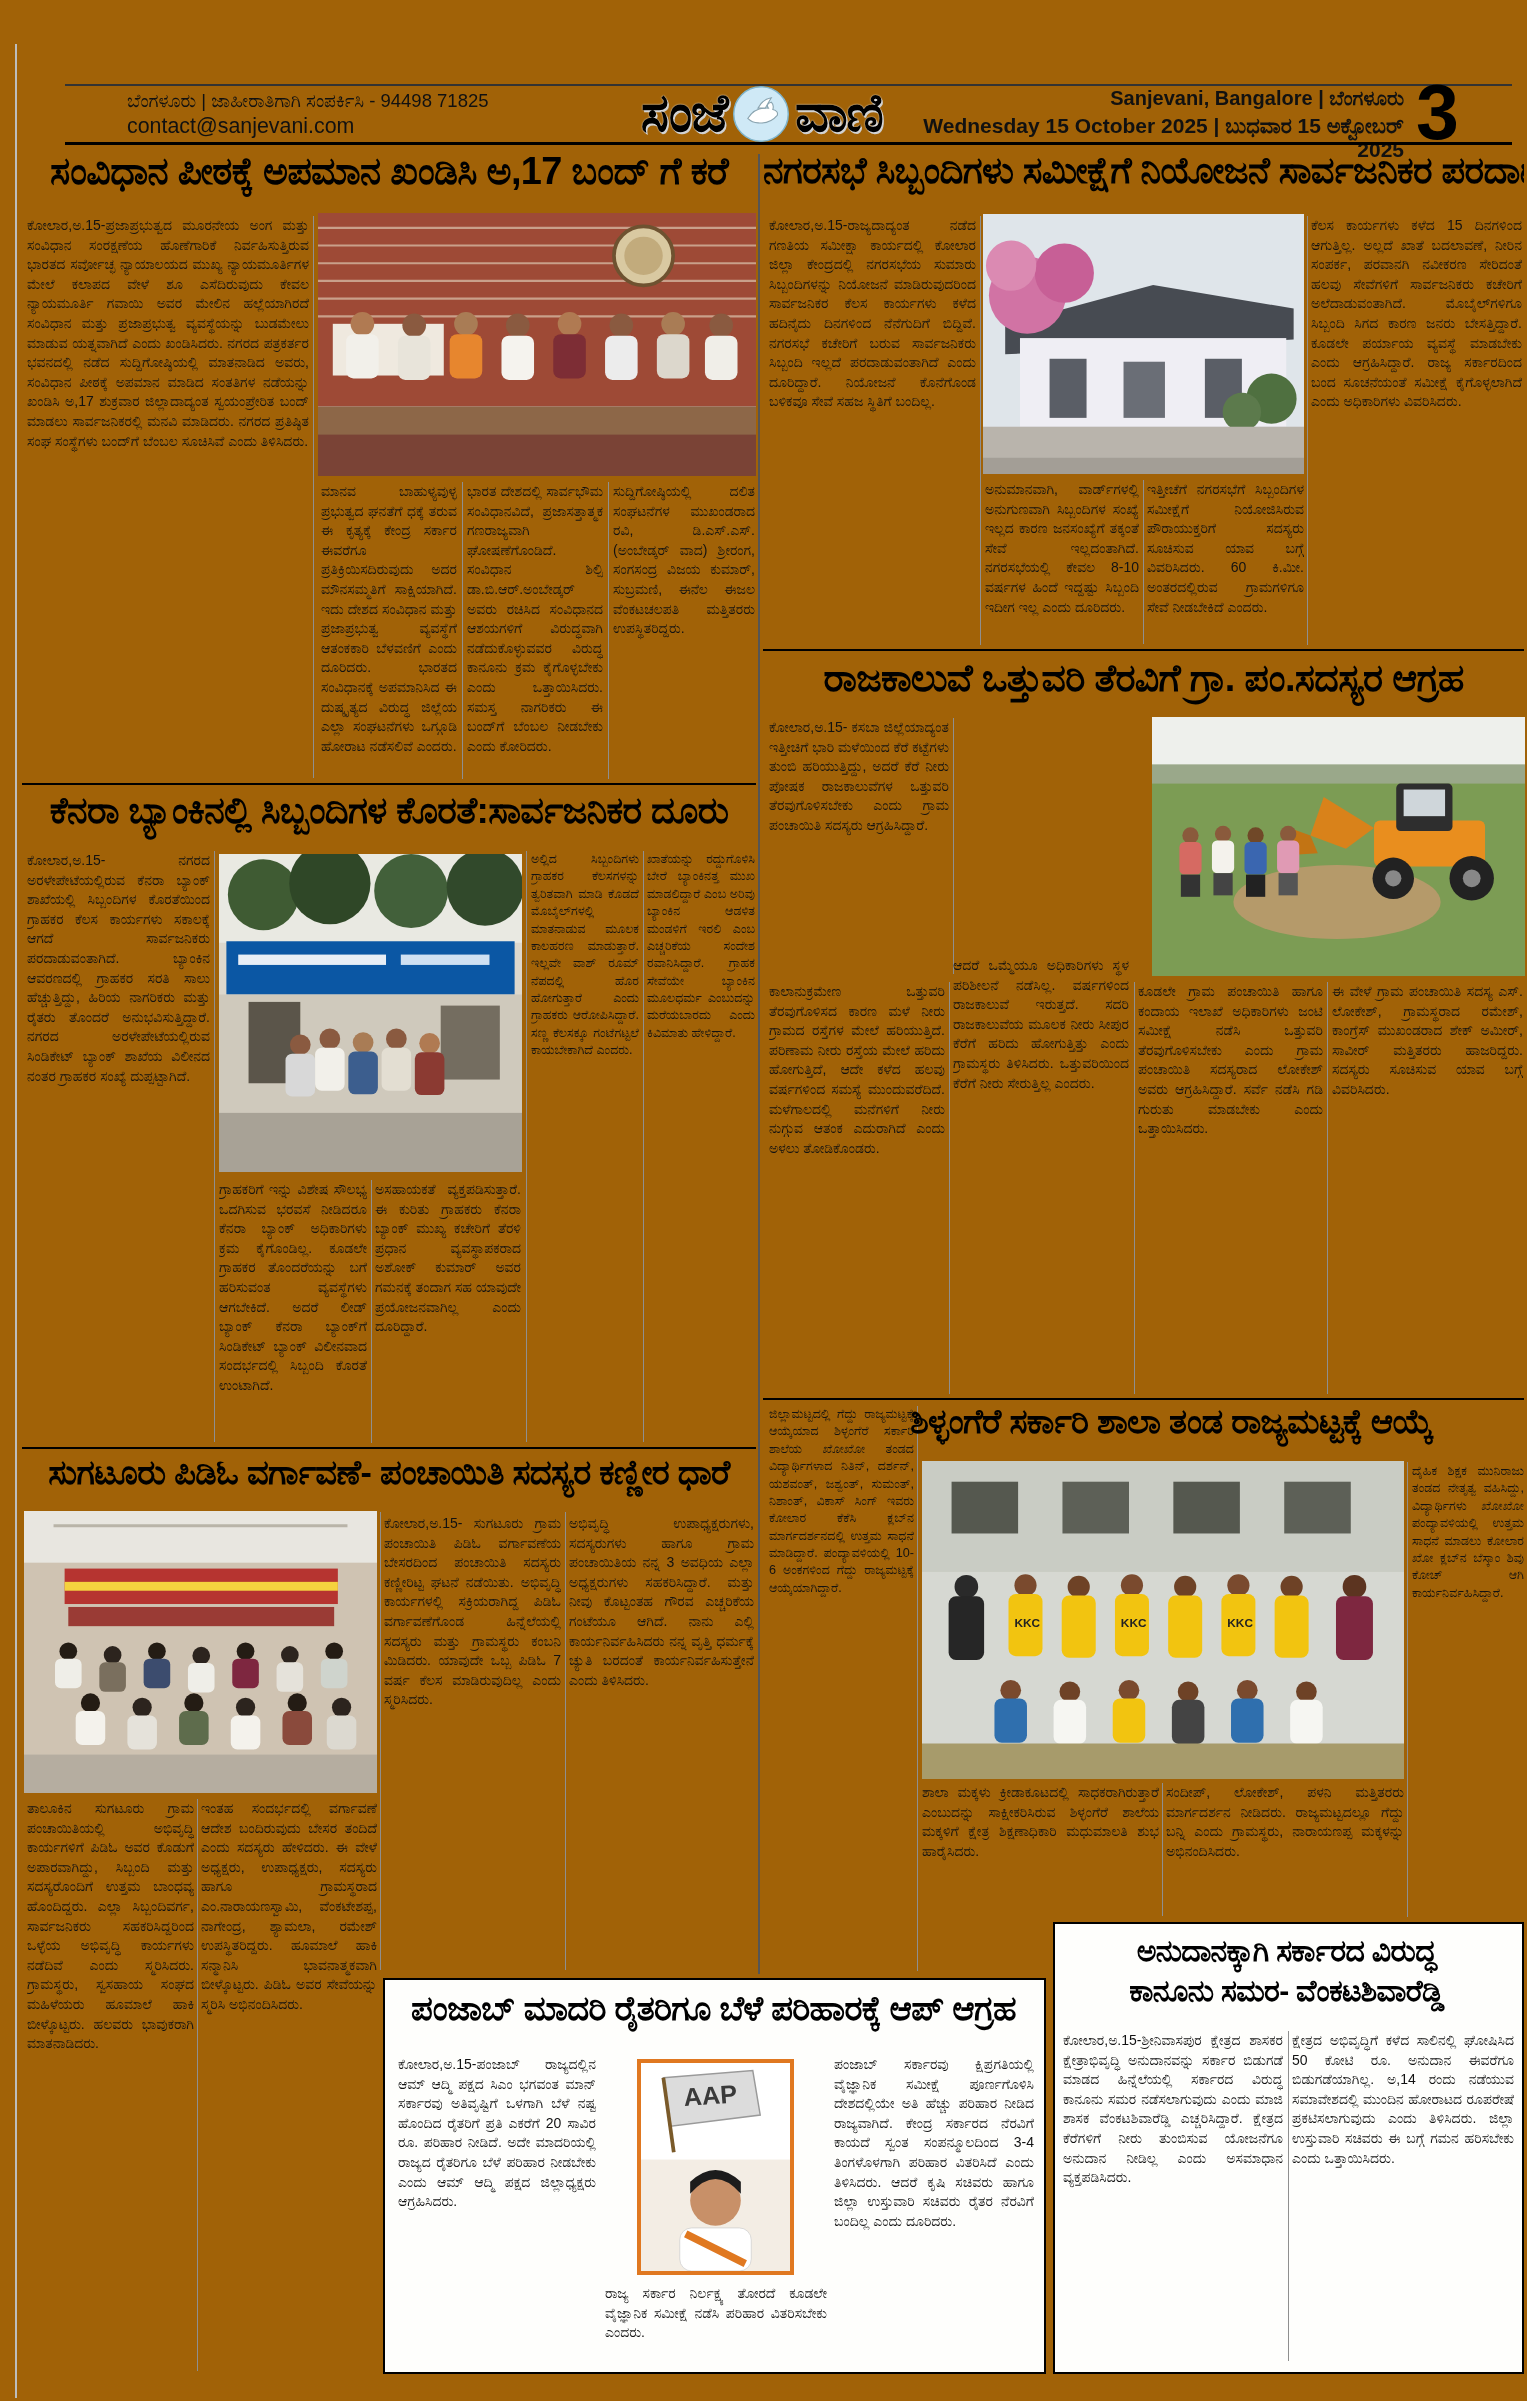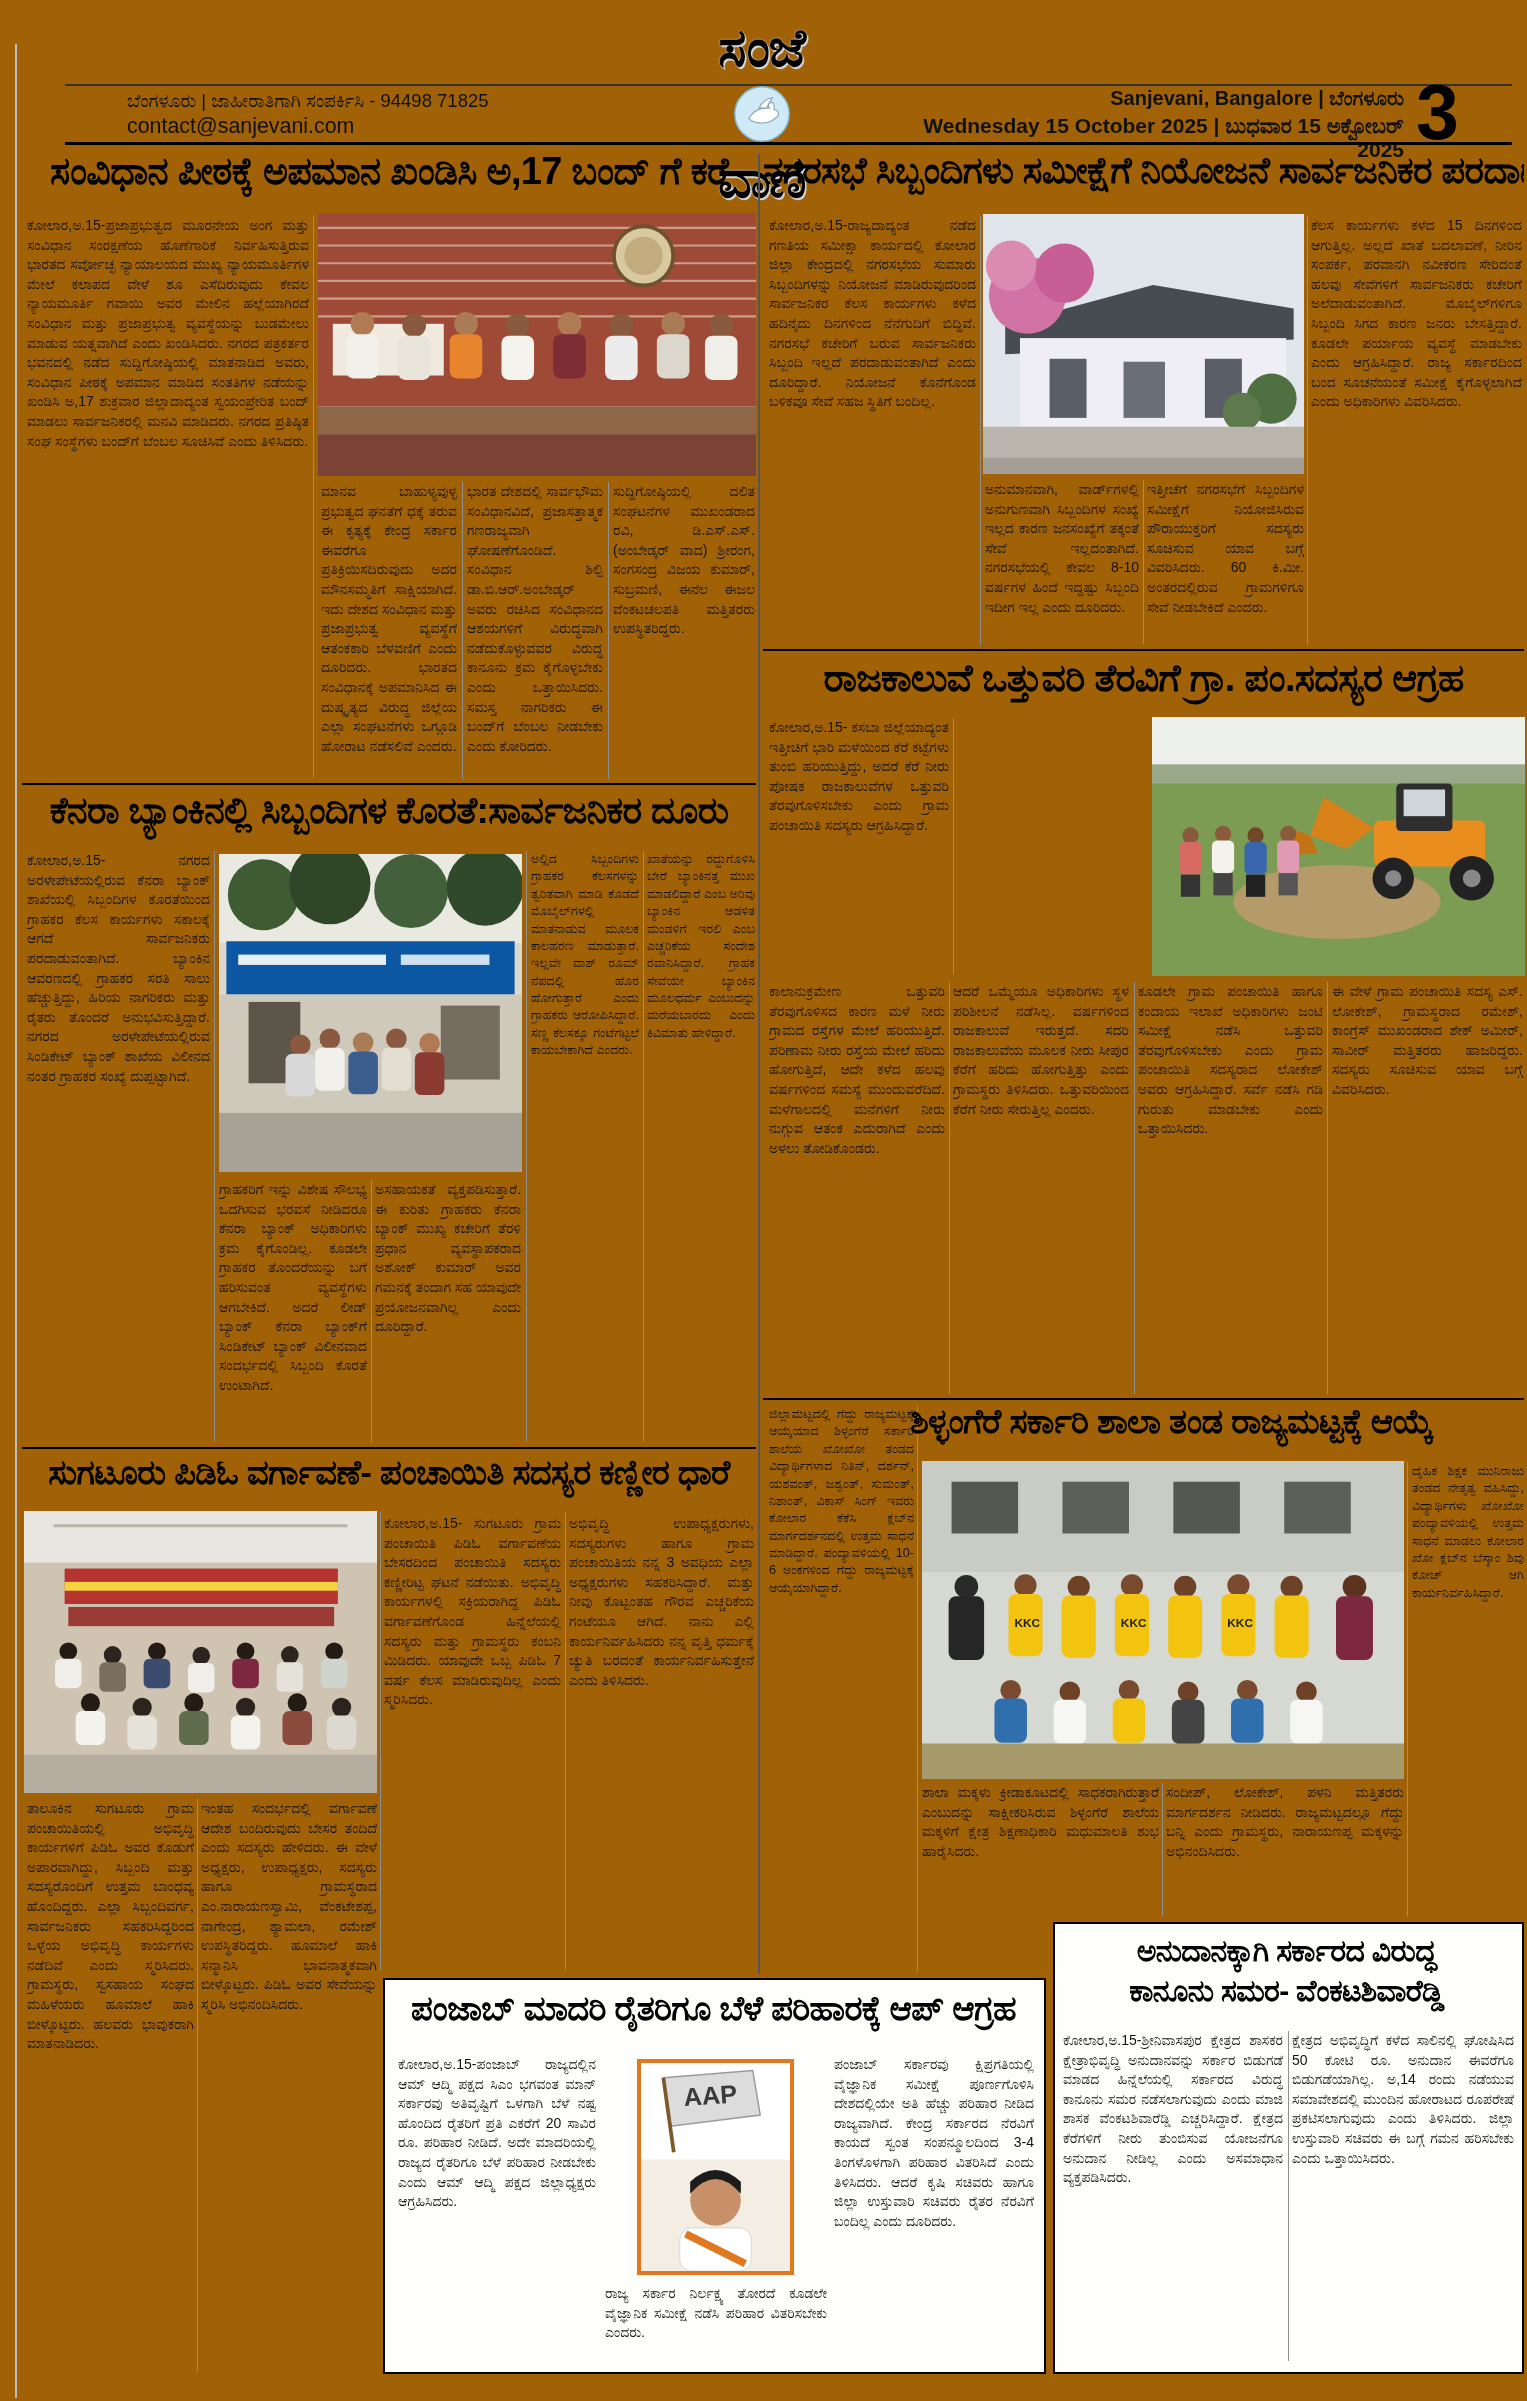--- a/index.html
+++ b/index.html
@@ -29,21 +29,21 @@
 
 <div id="page">
 
   <div class="abs" style="left:15px;top:44px;width:1.5px;height:2354px;background:#bdbdbd;"></div>
 
   <div class="hrule" style="left:65px;top:84px;width:1447px;height:1.5px;background:#333;"></div>
 
   <div class="hdr-small" style="left:127px;top:90px;width:503px;">ಬೆಂಗಳೂರು  |  ಜಾಹೀರಾತಿಗಾಗಿ ಸಂಪರ್ಕಿಸಿ - 94498 71825</div>
   <div class="hdr-email" style="left:127px;top:114px;width:414px;">contact@sanjevani.com</div>
 
-  <div class="masthead" style="left:584px;top:83px;width:355px;height:61px;flex-direction:column;">
+  <div class="masthead" style="left:584px;top:83px;width:355px;height:61px;">
     <span class="word">ಸಂಜೆ</span>
     <span style="display:inline-block;width:56px;height:56px;">
       <svg viewBox="0 0 76 76">
         <circle cx="38" cy="38" r="37" fill="#cfe9f6" stroke="#7fb5cd" stroke-width="2"></circle>
         <path d="M20 44 Q30 28 48 30 Q44 24 52 22 Q56 26 54 32 Q62 34 60 40 Q50 52 34 50 Q26 50 20 44 Z" fill="#ffffff" stroke="#8aa4b0" stroke-width="1.5"></path>
         <path d="M34 30 Q40 18 52 16 Q46 26 44 30 Z" fill="#ffffff" stroke="#8aa4b0" stroke-width="1.5"></path>
       </svg>
     </span>
     <span class="word">ವಾಣಿ</span>
   </div>
@@ -345,21 +345,21 @@
           </g>
       </g>
     </svg>
   </div>
 
   <div class="coltext" style="left:769px;top:718px;width:180px;height:256px;">ಕೋಲಾರ,ಅ.15- ಕಸಬಾ ಜಿಲ್ಲೆಯಾದ್ಯಂತ ಇತ್ತೀಚಿಗೆ ಭಾರಿ ಮಳೆಯಿಂದ ಕೆರೆ ಕಟ್ಟೆಗಳು ತುಂಬಿ ಹರಿಯುತ್ತಿದ್ದು, ಅದರೆ ಕೆರೆ ನೀರು ಪೋಷಕ ರಾಜಕಾಲುವೆಗಳ ಒತ್ತುವರಿ ತೆರವುಗೊಳಿಸಬೇಕು ಎಂದು ಗ್ರಾಮ ಪಂಚಾಯಿತಿ ಸದಸ್ಯರು ಆಗ್ರಹಿಸಿದ್ದಾರೆ.</div>
   <div class="vrule" style="left:953px;top:718px;height:256px;"></div>
 
   <div class="coltext" style="left:769px;top:982px;width:176px;height:412px;">ಕಾಲಾನುಕ್ರಮೇಣ ಒತ್ತುವರಿ ತೆರವುಗೊಳಿಸದ ಕಾರಣ ಮಳೆ ನೀರು ಗ್ರಾಮದ ರಸ್ತೆಗಳ ಮೇಲೆ ಹರಿಯುತ್ತಿದೆ. ಪರಿಣಾಮ ನೀರು ರಸ್ತೆಯ ಮೇಲೆ ಹರಿದು ಹೋಗುತ್ತಿದೆ, ಆದೇ ಕಳೆದ ಹಲವು ವರ್ಷಗಳಿಂದ ಸಮಸ್ಯೆ ಮುಂದುವರೆದಿದೆ. ಮಳೆಗಾಲದಲ್ಲಿ ಮನೆಗಳಿಗೆ ನೀರು ನುಗ್ಗುವ ಆತಂಕ ಎದುರಾಗಿದೆ ಎಂದು ಅಳಲು ತೋಡಿಕೊಂಡರು.</div>
   <div class="vrule" style="left:949px;top:982px;height:412px;"></div>
-  <div class="coltext" style="left:953px;top:982px;width:176px;height:412px;">ಆದರೆ ಒಮ್ಮೆಯೂ ಅಧಿಕಾರಿಗಳು ಸ್ಥಳ ಪರಿಶೀಲನೆ ನಡೆಸಿಲ್ಲ. ವರ್ಷಗಳಿಂದ ರಾಜಕಾಲುವೆ ಇರುತ್ತದೆ. ಸದರಿ ರಾಜಕಾಲುವೆಯ ಮೂಲಕ ನೀರು ಸೀಪುರ ಕೆರೆಗೆ ಹರಿದು ಹೋಗುತ್ತಿತ್ತು ಎಂದು ಗ್ರಾಮಸ್ಥರು ತಿಳಿಸಿದರು. ಒತ್ತುವರಿಯಿಂದ ಕೆರೆಗೆ ನೀರು ಸೇರುತ್ತಿಲ್ಲ ಎಂದರು.</div>
+  <div class="coltext" style="left:953px;top:956px;width:176px;height:412px;">ಆದರೆ ಒಮ್ಮೆಯೂ ಅಧಿಕಾರಿಗಳು ಸ್ಥಳ ಪರಿಶೀಲನೆ ನಡೆಸಿಲ್ಲ. ವರ್ಷಗಳಿಂದ ರಾಜಕಾಲುವೆ ಇರುತ್ತದೆ. ಸದರಿ ರಾಜಕಾಲುವೆಯ ಮೂಲಕ ನೀರು ಸೀಪುರ ಕೆರೆಗೆ ಹರಿದು ಹೋಗುತ್ತಿತ್ತು ಎಂದು ಗ್ರಾಮಸ್ಥರು ತಿಳಿಸಿದರು. ಒತ್ತುವರಿಯಿಂದ ಕೆರೆಗೆ ನೀರು ಸೇರುತ್ತಿಲ್ಲ ಎಂದರು.</div>
   <div class="vrule" style="left:1134px;top:982px;height:412px;"></div>
   <div class="coltext" style="left:1138px;top:982px;width:185px;height:412px;">ಕೂಡಲೇ ಗ್ರಾಮ ಪಂಚಾಯಿತಿ ಹಾಗೂ ಕಂದಾಯ ಇಲಾಖೆ ಅಧಿಕಾರಿಗಳು ಜಂಟಿ ಸಮೀಕ್ಷೆ ನಡೆಸಿ ಒತ್ತುವರಿ ತೆರವುಗೊಳಿಸಬೇಕು ಎಂದು ಗ್ರಾಮ ಪಂಚಾಯಿತಿ ಸದಸ್ಯರಾದ ಲೋಕೇಶ್ ಅವರು ಆಗ್ರಹಿಸಿದ್ದಾರೆ. ಸರ್ವೆ ನಡೆಸಿ ಗಡಿ ಗುರುತು ಮಾಡಬೇಕು ಎಂದು ಒತ್ತಾಯಿಸಿದರು.</div>
   <div class="vrule" style="left:1327px;top:982px;height:412px;"></div>
   <div class="coltext" style="left:1332px;top:982px;width:191px;height:412px;">ಈ ವೇಳೆ ಗ್ರಾಮ ಪಂಚಾಯಿತಿ ಸದಸ್ಯ ಎಸ್. ಲೋಕೇಶ್, ಗ್ರಾಮಸ್ಥರಾದ ರಮೇಶ್, ಕಾಂಗ್ರೆಸ್ ಮುಖಂಡರಾದ ಶೇಕ್ ಅಮೀರ್, ಸಾವೀರ್ ಮತ್ತಿತರರು ಹಾಜರಿದ್ದರು. ಸದಸ್ಯರು ಸೂಚಿಸುವ ಯಾವ ಬಗ್ಗೆ ವಿವರಿಸಿದರು.</div>
   <div class="hrule" style="left:763px;top:1398px;width:761px;height:1.5px;"></div>
 
   <div class="coltext t17" style="left:769px;top:1406px;width:145px;height:565px;">ಜಿಲ್ಲಾಮಟ್ಟದಲ್ಲಿ ಗೆದ್ದು ರಾಜ್ಯಮಟ್ಟಕ್ಕೆ ಆಯ್ಕೆಯಾದ ಶಿಳ್ಳಂಗೆರೆ ಸರ್ಕಾರಿ ಶಾಲೆಯ ಖೋಖೋ ತಂಡದ ವಿದ್ಯಾರ್ಥಿಗಳಾದ ನಿತಿನ್, ದರ್ಶನ್, ಯಶವಂತ್, ಜಶ್ವಂತ್, ಸುಮಂತ್, ನಿಶಾಂತ್, ವಿಕಾಸ್ ಸಿಂಗ್ ಇವರು ಕೋಲಾರ ಕೆಕೆಸಿ ಕ್ಲಬ್‌ನ ಮಾರ್ಗದರ್ಶನದಲ್ಲಿ ಉತ್ತಮ ಸಾಧನೆ ಮಾಡಿದ್ದಾರೆ. ಪಂದ್ಯಾವಳಿಯಲ್ಲಿ 10-6 ಅಂಕಗಳಿಂದ ಗೆದ್ದು ರಾಜ್ಯಮಟ್ಟಕ್ಕೆ ಆಯ್ಕೆಯಾಗಿದ್ದಾರೆ.</div>
   <div class="vrule" style="left:917px;top:1406px;height:565px;"></div>
   <div class="headline" style="left:870px;top:1404px;width:603px;height:52px;font-size:34px;">ಶಿಳ್ಳಂಗೆರೆ ಸರ್ಕಾರಿ ಶಾಲಾ ತಂಡ ರಾಜ್ಯಮಟ್ಟಕ್ಕೆ ಆಯ್ಕೆ</div>
 

